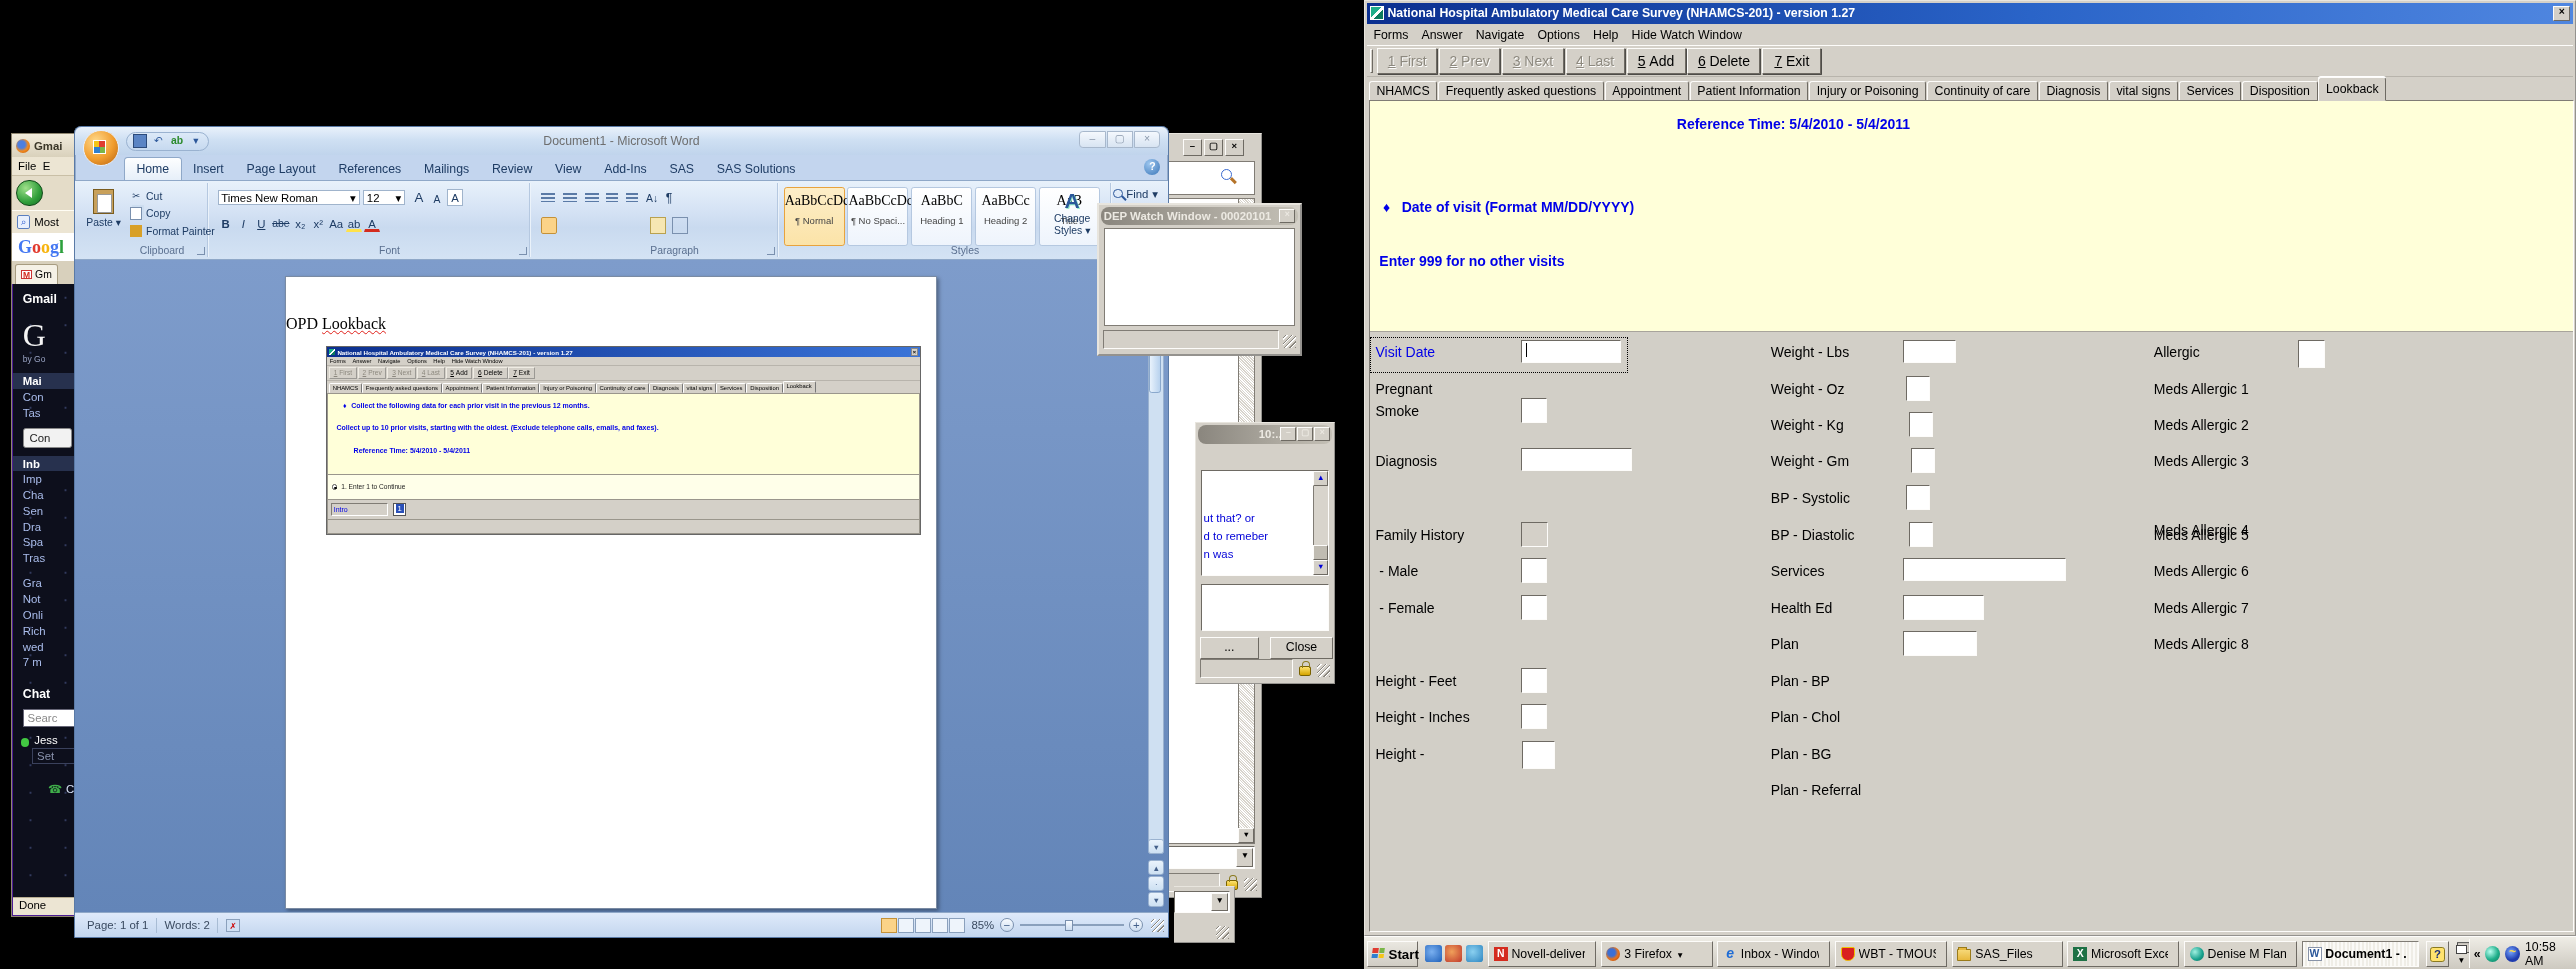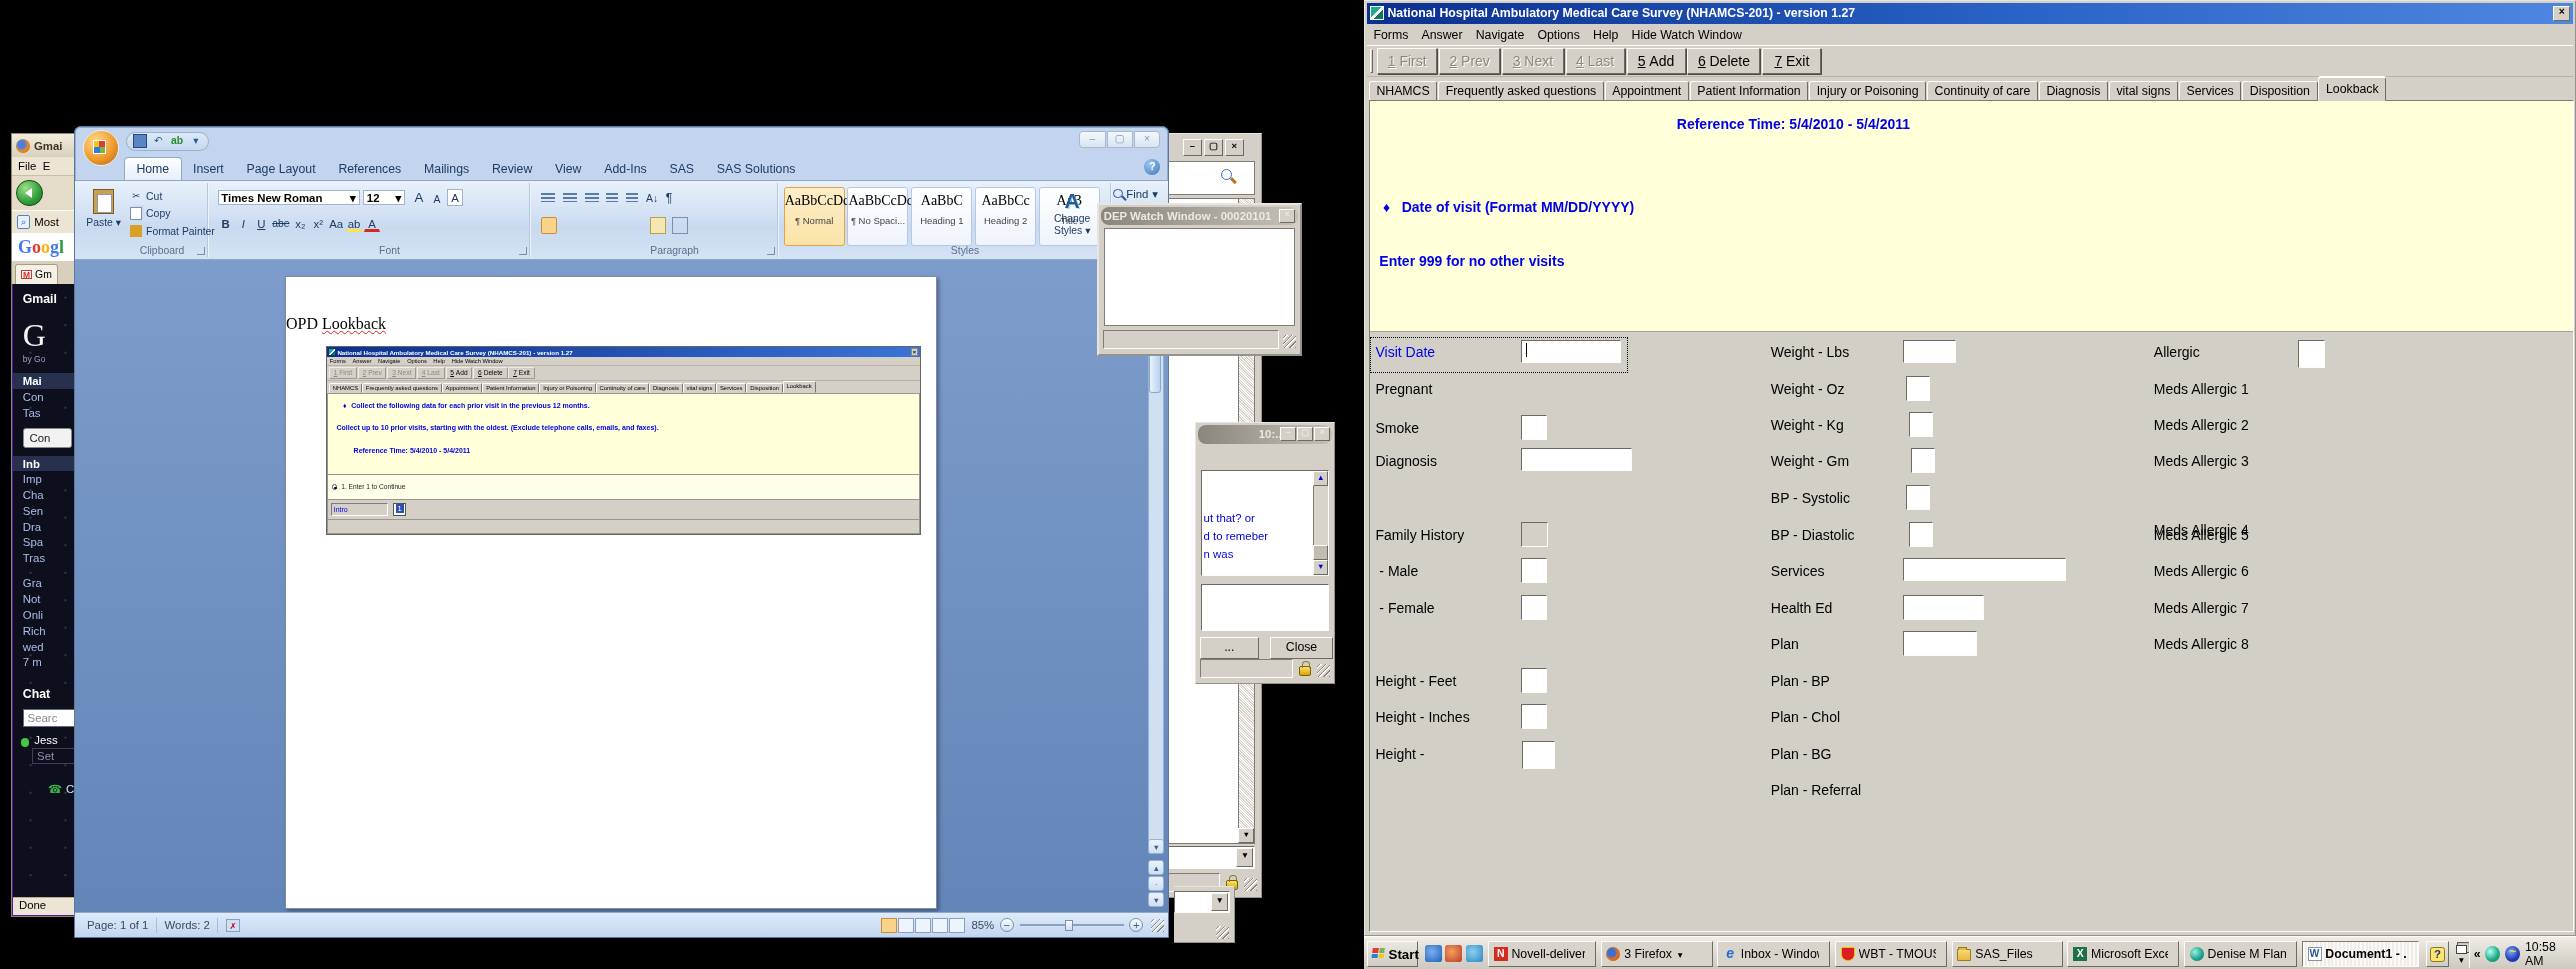--- a/index.html
+++ b/index.html
@@ -182,21 +182,21 @@
   #word-help{position:absolute;right:7.6px;top:32px;width:16px;height:16px;border-radius:50%;background:radial-gradient(circle at 35% 30%,#9ec7ef,#3a76b8);color:#fff;font-weight:bold;font-size:10.4px;line-height:16px;text-align:center;}
   #ribbon{position:absolute;left:0;top:53px;right:0;height:80px;background:linear-gradient(#e8f1fb,#d4e2f4 40%,#c9daef 60%,#d4e3f4);border-top:0.9px solid #8fa8c8;border-bottom:0.9px solid #8fa8c8;}
   .rgroup{position:absolute;top:1.9px;bottom:1.9px;border-right:0.9px solid #b5c8e0;box-shadow:0.9px 0 0 #eef4fb;}
   .glabel{position:absolute;left:0;right:0;bottom:0.9px;text-align:center;font-size:10.4px;color:#5a6f8f;padding-left:42px;}
   .launcher{position:absolute;right:1.9px;bottom:1.9px;width:8.5px;height:8.5px;border-right:1.9px solid #7a90ae;border-bottom:1.9px solid #7a90ae;}
   .paste-big{position:absolute;left:7.6px;top:4.7px;width:42px;height:55px;text-align:center;font-size:10.4px;color:#1e3c64;}
   .clip-ic{width:21px;height:24.6px;margin:1.9px auto 1.9px;background:#c8a05a;border:0.9px solid #7a5c1e;position:relative;}
   .clip-ic::before{content:"";position:absolute;left:2.8px;top:3.8px;width:13.3px;height:17px;background:#fff;border:0.9px solid #999;}
   .mini-cmd{position:absolute;left:55px;font-size:10.4px;color:#1e3c64;display:flex;align-items:center;gap:3.8px;white-space:nowrap;}
   .mi-ic{width:12.3px;height:12.3px;display:inline-block;text-align:center;line-height:12.3px;font-size:9.5px;}
-  .combo-sm{background:#fff;border:0.9px solid #a0b4cc;font-size:11.4px;padding:0 2.8px;display:flex;align-items:center;gap:2px;height:15px;font-weight:bold;}
+  .combo-sm{background:#fff;border:0.9px solid #a0b4cc;font-size:11.4px;padding:0 2.8px;display:flex;align-items:center;gap:2px;height:15px;}
   .fbtn{min-width:16px;height:17px;border:0.9px solid transparent;font-size:11.4px;text-align:center;line-height:16px;color:#1e3c64;}
   .fbtn.b{font-weight:bold;} .fbtn.i{font-style:italic;} .fbtn.u{text-decoration:underline;}
   .fbtn.strike{text-decoration:line-through;font-size:10.4px;}
   .ic-lines{width:14px;height:10.4px;background:repeating-linear-gradient(#5a7aa6 0 1.9px,transparent 1.9px 3.8px);}
   .ic-lines.c{background:repeating-linear-gradient(#5a7aa6 0 1.9px,transparent 1.9px 3.8px);width:12.3px;}
   .fbtn.sel-al{background:#fbd388;border:0.9px solid #c49138;border-radius:1.9px;}
   .style-item{width:61px;height:59px;background:linear-gradient(#fff,#eef4fc);border:0.9px solid #b5c8e0;border-radius:2.8px;text-align:center;padding-top:5.7px;}
   .style-item .samp{font-family:"Liberation Serif",serif;font-size:14px;}
   .style-item .nm{font-size:9.5px;color:#444;margin-top:5.7px;white-space:nowrap;overflow:hidden;}
   .style-item.sel{border:1.9px solid #e8a33d;background:linear-gradient(#fdeec8,#fbe3a8);}
@@ -367,20 +367,23 @@
   </div>
 
   <div id="smallwin" class="abs cwin">
     <div class="combo">
       <div class="dd-btn">▼</div>
     </div>
     <div class="grip" style="position:absolute;right:2.8px;bottom:2.8px;"></div>
   </div>
 
   <div id="word" class="abs">
+    <div id="word-title">
+      <span class="ttl">Document1 - Microsoft Word</span>
+    </div>
     <div class="office-btn"></div>
     <div id="qat">
       <span class="qat-ic ic-save"></span>
       <span class="qat-ic">↶</span>
       <span class="qat-ic" style="color:#2b8a2b;font-weight:bold;">ab</span>
       <span class="qat-ic">▾</span>
     </div>
     <div id="win-ctl">
       <div class="wbtn">–</div>
       <div class="wbtn">▢</div>
@@ -725,21 +728,21 @@
           <div class="f-row has-box has-focus lbl-blue" style="top: 8.5px;">
             <span class="f-label">Visit Date</span>
             <span class="f-input field" style="left: 151px; width: 100px; height: 23px;"></span>
           </div>
 
           <div class="f-row" style="top: 45px;">
             <span class="f-label">Pregnant</span>
 
           </div>
 
-          <div class="f-row has-box" style="top: 84px; text-align: center;">
+          <div class="f-row has-box" style="top: 67px; text-align: center;">
             <span class="f-label">Smoke</span>
             <span class="f-input field" style="left: 151px; width: 26.5px; height: 24.6px;"></span>
           </div>
 
           <div class="f-row has-box" style="top: 117px;">
             <span class="f-label">Diagnosis</span>
             <span class="f-input field" style="left: 151px; width: 111px; height: 23px;"></span>
           </div>
 
           <div class="f-row has-box" style="top: 191px;">

